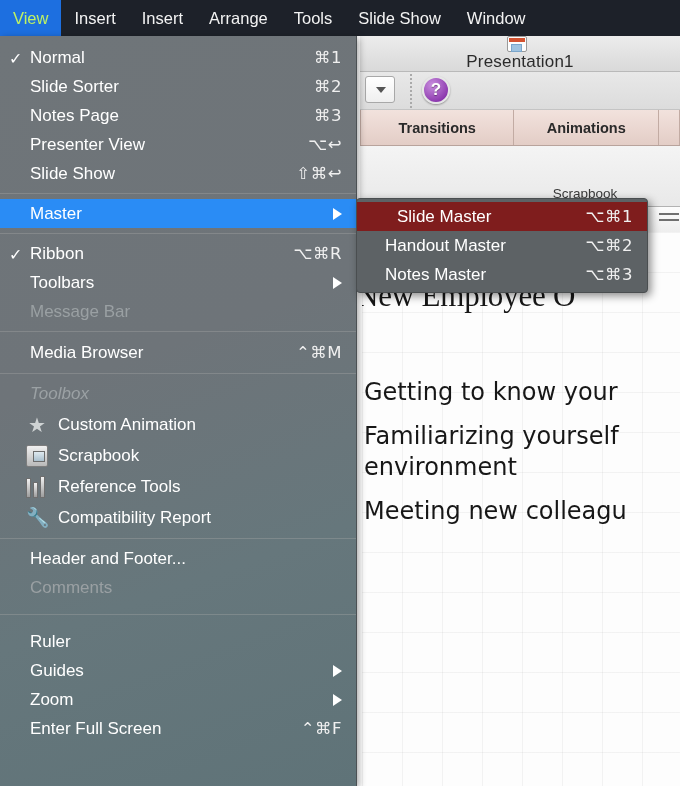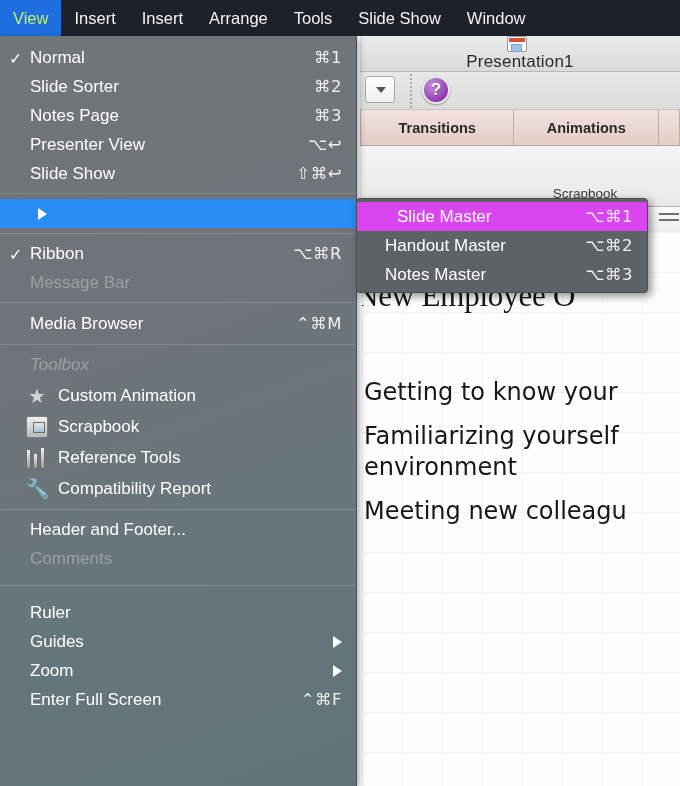--- a/index.html
+++ b/index.html
@@ -226,21 +226,21 @@
 
   
   #master-submenu {
     position: absolute; left: 356px; top: 198px; width: 292px;
     background: #5d6265;
     border: 1px solid #4a4e50; border-radius: 4px;
     box-shadow: 3px 3px 9px rgba(0,0,0,.45);
     padding: 3px 0; overflow: hidden;
   }
   #master-submenu .mi { padding-left: 28px; height: 29px; }
-  #master-submenu .mi.highlight { background: #d946ef; padding-left: 40px; }
+  #master-submenu .mi.highlight { background: #7f1d1d; padding-left: 40px; }
 </style>
 </head>
 <body>
 
 <div id="root">
 
   <div id="app-window">
 
     <div id="titlebar">
       <span class="ppt-doc-icon"></span>
@@ -368,29 +368,34 @@
       <span class="key">⌥↩</span>
     </div>
     <div class="mi">
       <span class="lbl">Slide Show</span>
       <span class="key">⇧⌘↩</span>
     </div>
 
     <div class="sep"></div>
 
     <div class="mi highlight">
+      <span class="lbl">Master</span>
       <span class="arrow"></span>
     </div>
 
     <div class="sep"></div>
 
     <div class="mi">
       <span class="chk">✓</span>
       <span class="lbl">Ribbon</span>
       <span class="key">⌥⌘R</span>
+    </div>
+    <div class="mi">
+      <span class="lbl">Toolbars</span>
+      <span class="arrow"></span>
     </div>
     <div class="mi disabled">
       <span class="lbl">Message Bar</span>
     </div>
 
     <div class="sep"></div>
 
     <div class="mi" style="height:31px">
       <span class="lbl">Media Browser</span>
       <span class="key">⌃⌘M</span>

